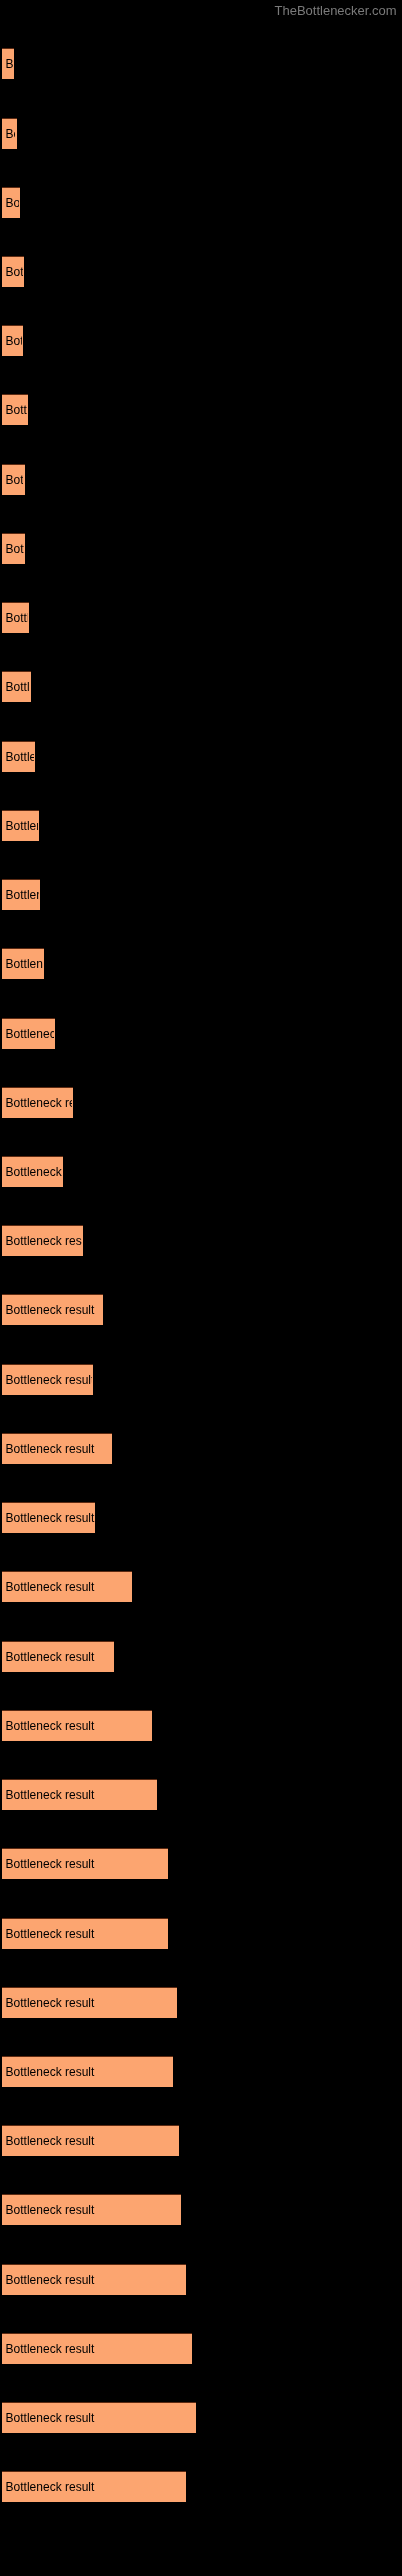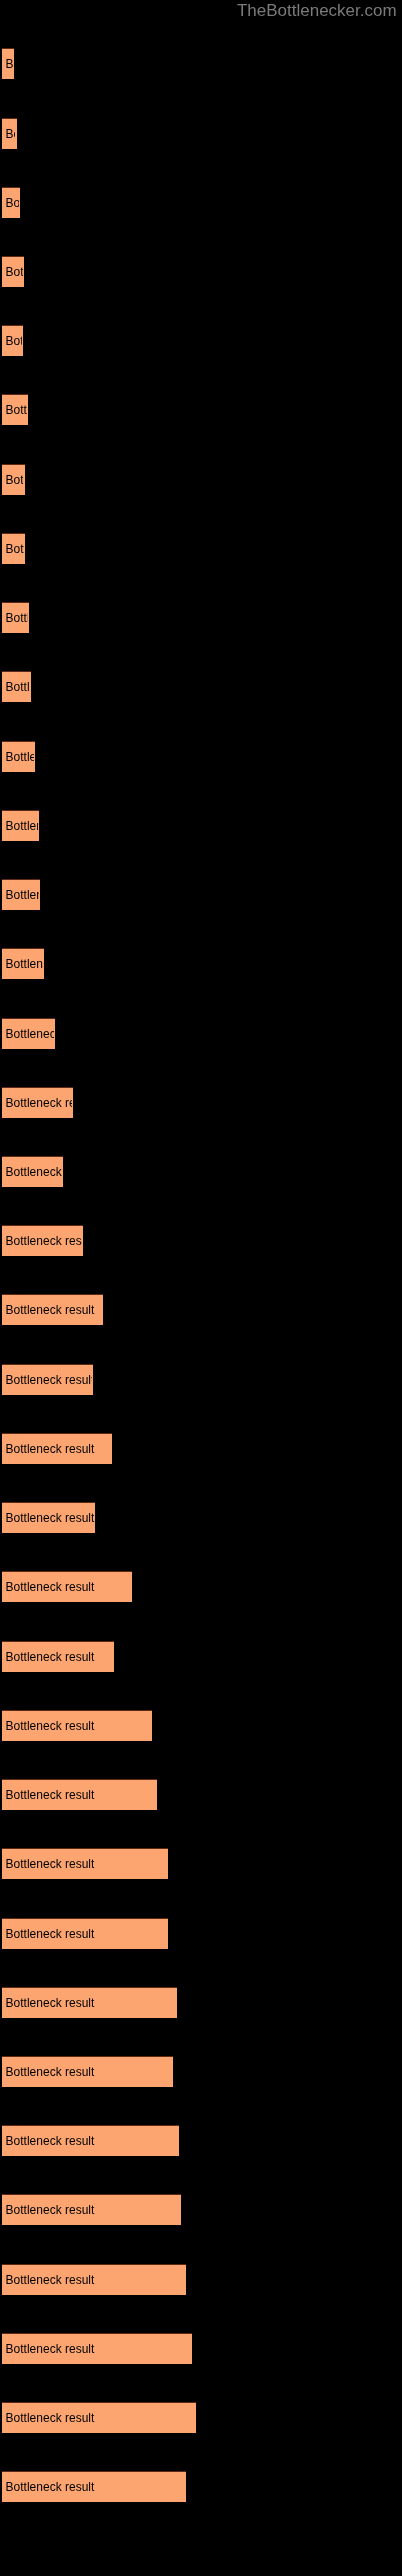--- a/index.html
+++ b/index.html
@@ -11,21 +11,21 @@
     width: 403px;
     height: 2576px;
     position: relative;
     overflow: hidden;
     font-family: "Liberation Sans", sans-serif;
   }
   #watermark {
     position: absolute;
     top: 0px;
     right: 6.4px;
-    font-size: 17px;
+    font-size: 13px;
     color: #7a7a7a;
     letter-spacing: 0px;
     white-space: nowrap;
     line-height: 21px;
   }
   #chart {
     position: absolute;
     left: 0;
     top: 0;
     width: 403px;

